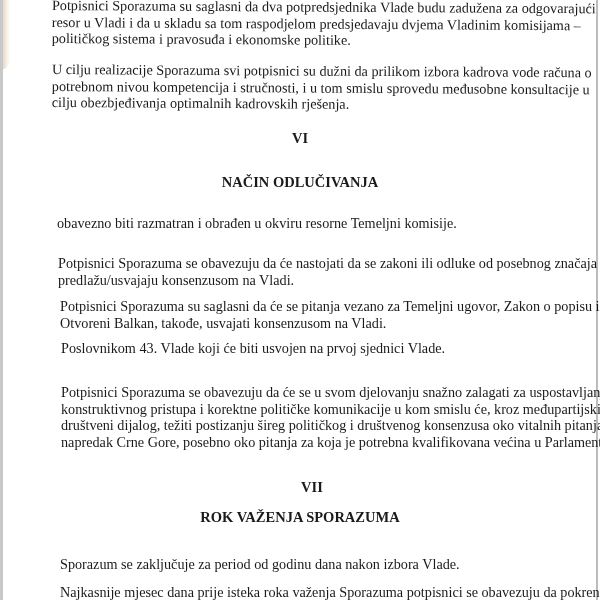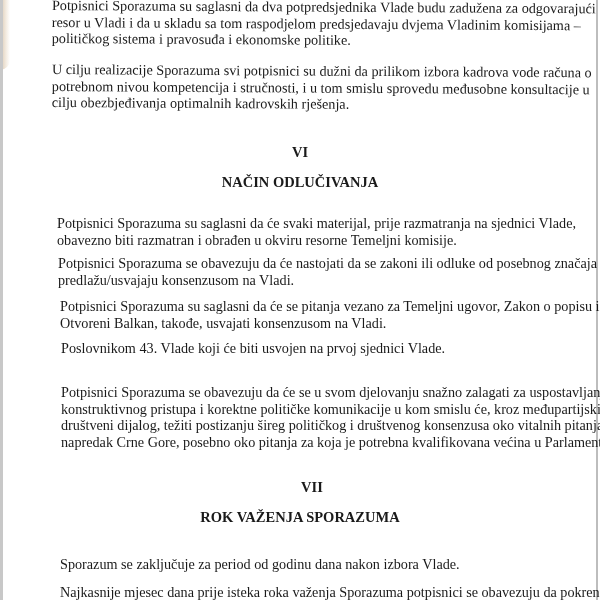--- a/index.html
+++ b/index.html
@@ -55,25 +55,24 @@
     <span class="line">resor u Vladi i da u skladu sa tom raspodjelom predsjedavaju dvjema Vladinim komisijama –</span>
     <span class="line end">političkog sistema i pravosuđa i ekonomske politike.</span>
   </div>
 
   <div class="p" style="left:52px; top:61px; width:498px; transform: rotate(0.35deg); transform-origin: left top;">
     <span class="line">U cilju realizacije Sporazuma svi potpisnici su dužni da prilikom izbora kadrova vode računa o</span>
     <span class="line">potrebnom nivou kompetencija i stručnosti, i u tom smislu sprovedu međusobne konsultacije u</span>
     <span class="line end">cilju obezbjeđivanja optimalnih kadrovskih rješenja.</span>
   </div>
 
-  <div class="heading" style="top:144px;">VI</div>
+  <div class="heading" style="top:130px;">VI</div>
   <div class="heading" style="top:174px;font-family:Liberation Serif, serif;">NAČIN ODLUČIVANJA</div>
 
   <div class="p" style="left:57px; top:215px; width:490px;">
-    <span class="line">Potpisnici Sporazuma su saglasni da će svaki materijal, prije razmatranja na sjednici Vlade,</span>
     <span class="line end">obavezno biti razmatran i obrađen u okviru resorne Temeljni komisije.</span>
   </div>
 
   <div class="p" style="left:58px; top:255px; width:490px;">
     <span class="line">Potpisnici Sporazuma se obavezuju da će nastojati da se zakoni ili odluke od posebnog značaja</span>
     <span class="line end">predlažu/usvajaju konsenzusom na Vladi.</span>
   </div>
 
   <div class="p" style="left:60px; top:298px; width:488px;">
     <span class="line">Potpisnici Sporazuma su saglasni da će se pitanja vezano za Temeljni ugovor, Zakon o popisu i</span>

